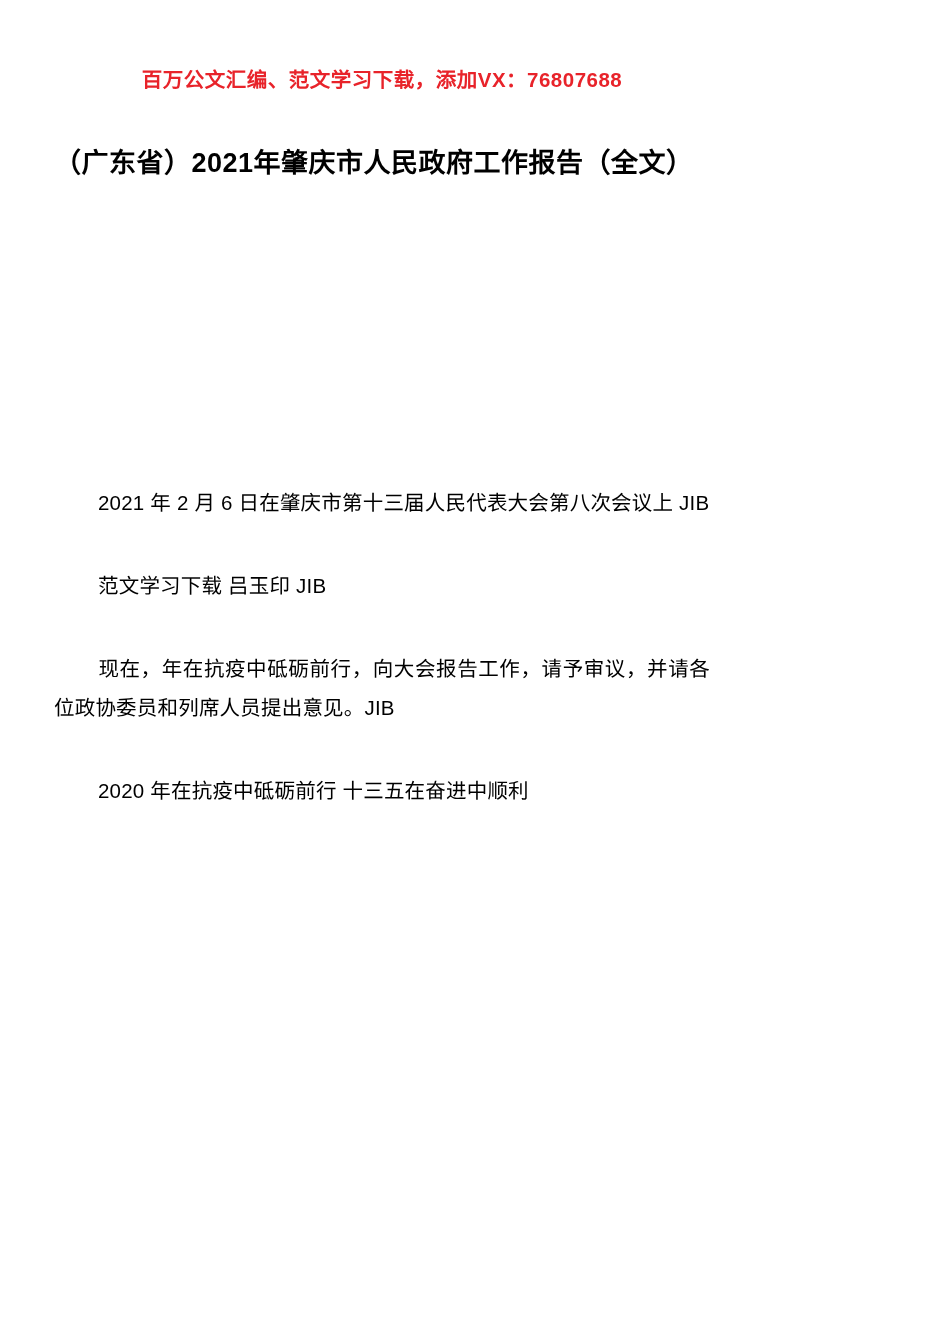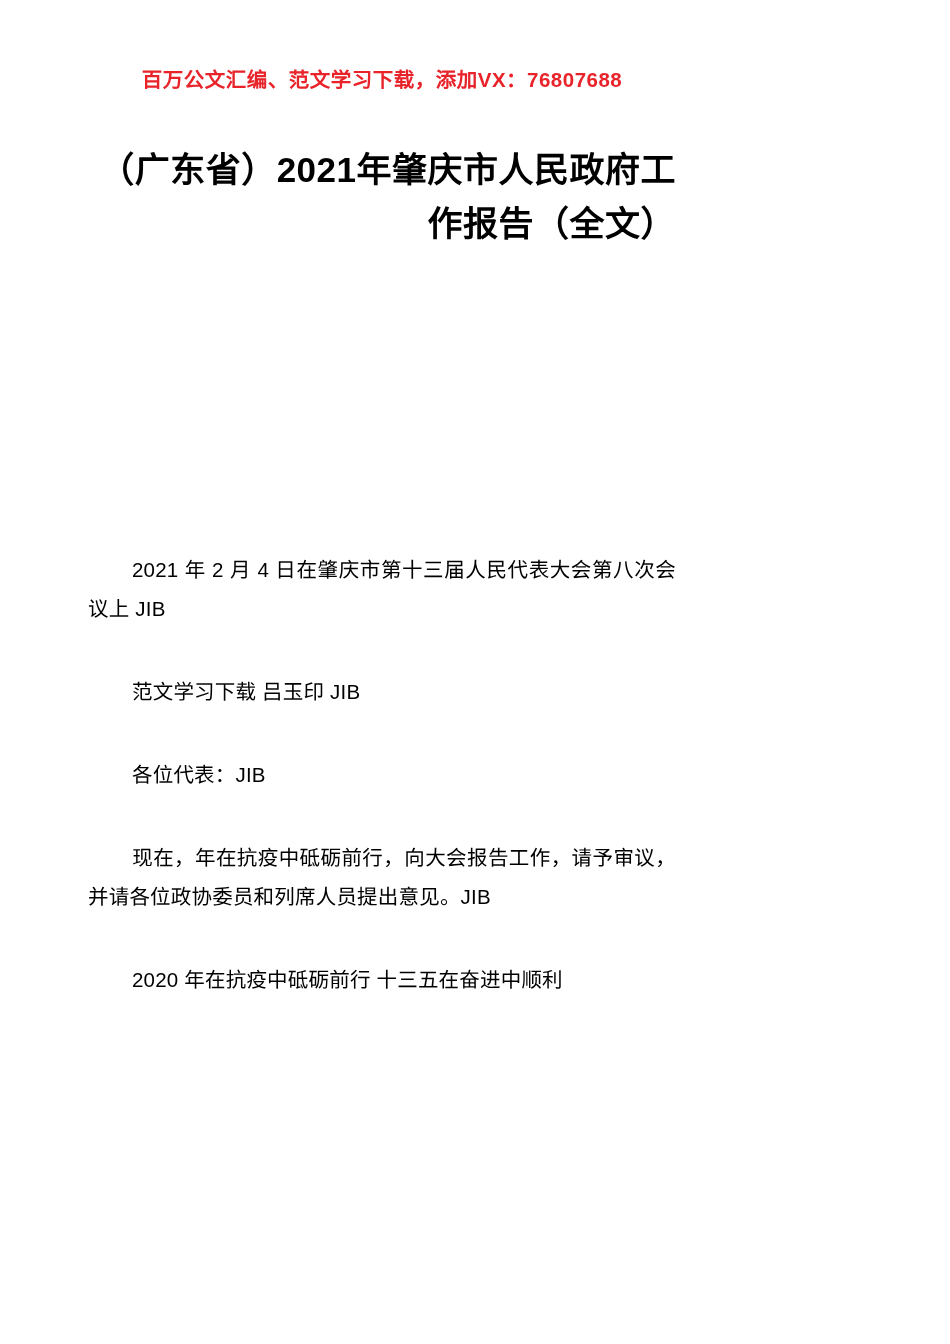--- a/index.html
+++ b/index.html
@@ -12,36 +12,36 @@
     height: 1344px;
     font-family: "Liberation Sans", "DejaVu Sans", sans-serif;
     color: #000000;
     position: relative;
     overflow: hidden;
   }
   .page {
     width: 764px;
     height: 1344px;
     box-sizing: border-box;
-    padding: 0 88px;
+    padding: 0 54px;
     position: relative;
   }
   .promo-banner {
     text-align: center;
     color: #e8232a;
     font-size: 20.5px;
     font-weight: 700;
     letter-spacing: 0.5px;
     padding-top: 68px;
     line-height: 1.2;
     white-space: nowrap;
   }
   .doc-title {
-    text-align: right;
-    font-size: 35px;
+    text-align: left;
+    font-size: 27px;
     font-weight: 700;
     line-height: 1.55;
     margin-top: 50px;
     letter-spacing: 0.5px;
   }
   .body-block {
     margin-top: 300px;
   }
   .para {
     font-size: 20.5px;
@@ -67,30 +67,27 @@
 <div class="page">
 
   <div class="promo-banner">百万公文汇编、范文学习下载，添加VX：76807688</div>
 
   <h1 class="doc-title">（广东省）2021年肇庆市人民政府工作报告（全文）</h1>
 
   <div class="body-block">
 
 
     <p class="para">
-      <span class="indent"></span><span>2021 年 2 月 4 日在肇庆市第十三届人民代表大会第八次会议上 JIB</span>
+      <span class="indent"></span><span>2021 年 2 月 6 日在肇庆市第十三届人民代表大会第八次会议上 JIB</span>
     </p>
 
     <p class="para">
       <span class="indent"></span><span>范文学习下载 吕玉印 JIB</span>
     </p>
 
-    <p class="para">
-      <span class="indent"></span><span>各位代表：JIB</span>
-    </p>
 
     <p class="para">
       <span class="indent"></span><span>现在，年在抗疫中砥砺前行，向大会报告工作，请予审议，并请各位政协委员和列席人员提出意见。JIB</span>
     </p>
 
     <p class="para last">
       <span class="indent"></span><span>2020 年在抗疫中砥砺前行 十三五在奋进中顺利</span>
     </p>
 
   </div>

